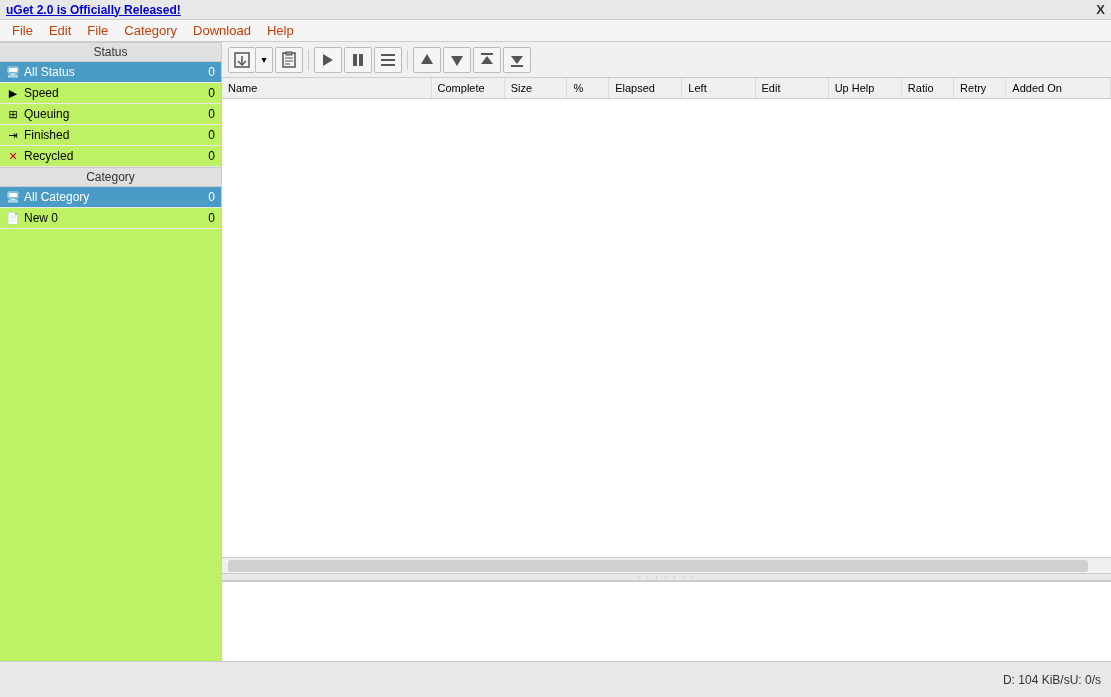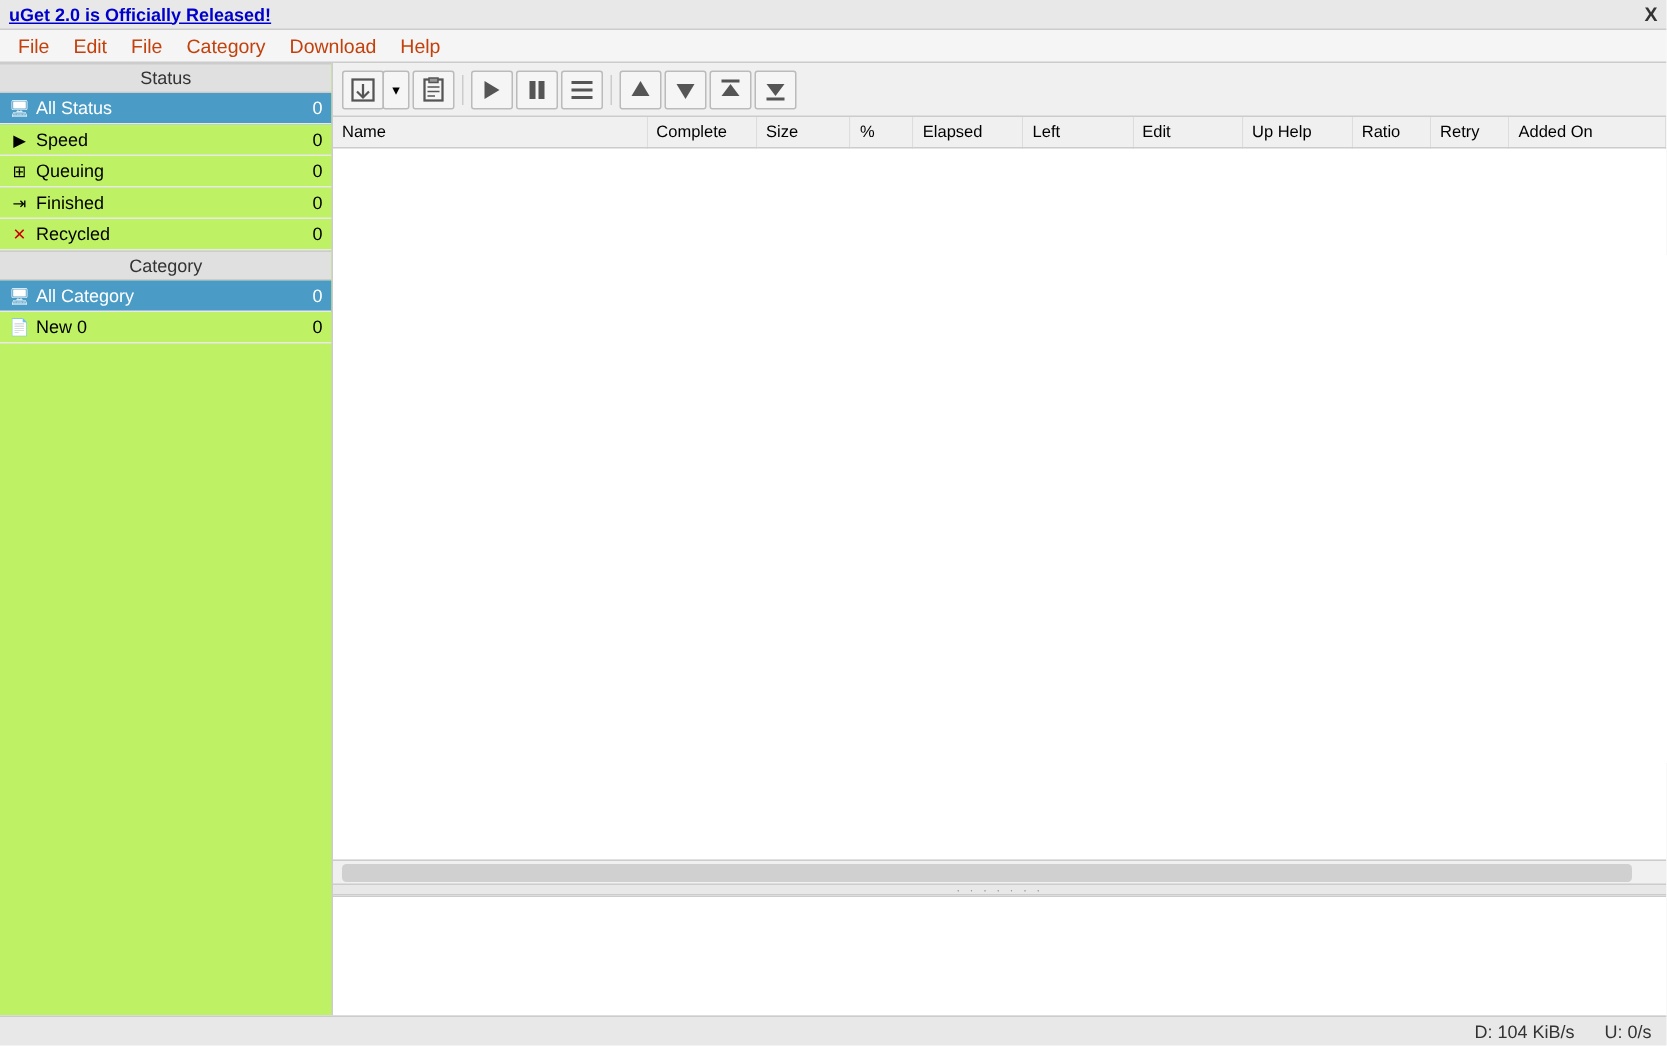--- a/index.html
+++ b/index.html
@@ -221,26 +221,25 @@
       background: white;
       border-top: 1px solid #ccc;
       overflow: auto;
       padding: 4px;
     }
 
     
     #status-bar {
       background: #e8e8e8;
       border-top: 1px solid #ccc;
-      height: 20px;
+      height: 36px;
       display: flex;
       align-items: center;
       justify-content: flex-end;
       padding: 0 10px;
-      gap: 20px;
     }
     .status-item {
       font-size: 12px;
       color: #333;
     }
   </style>
 </head>
 <body>
 
 <div id="title-bar">

